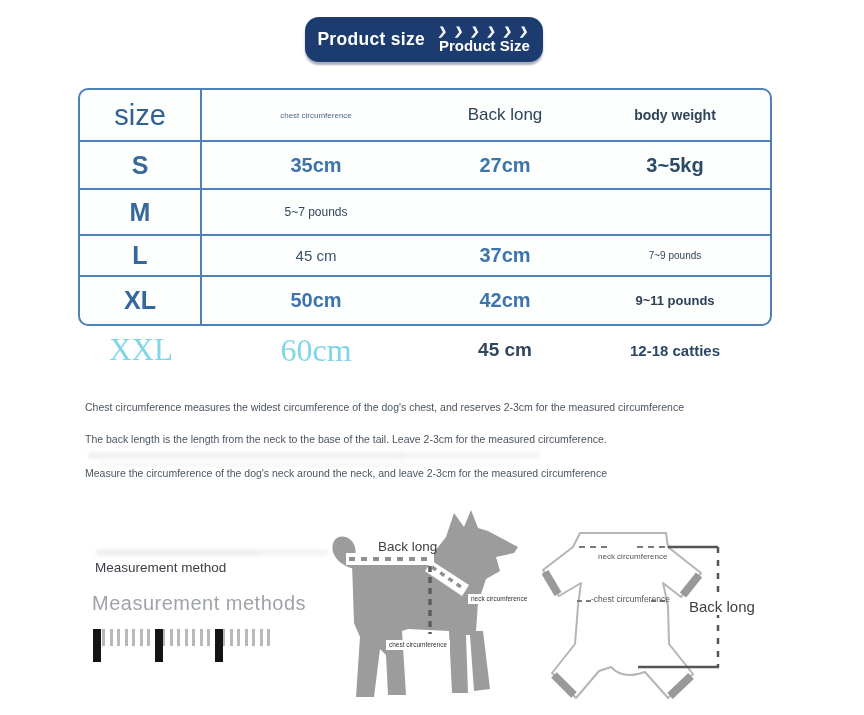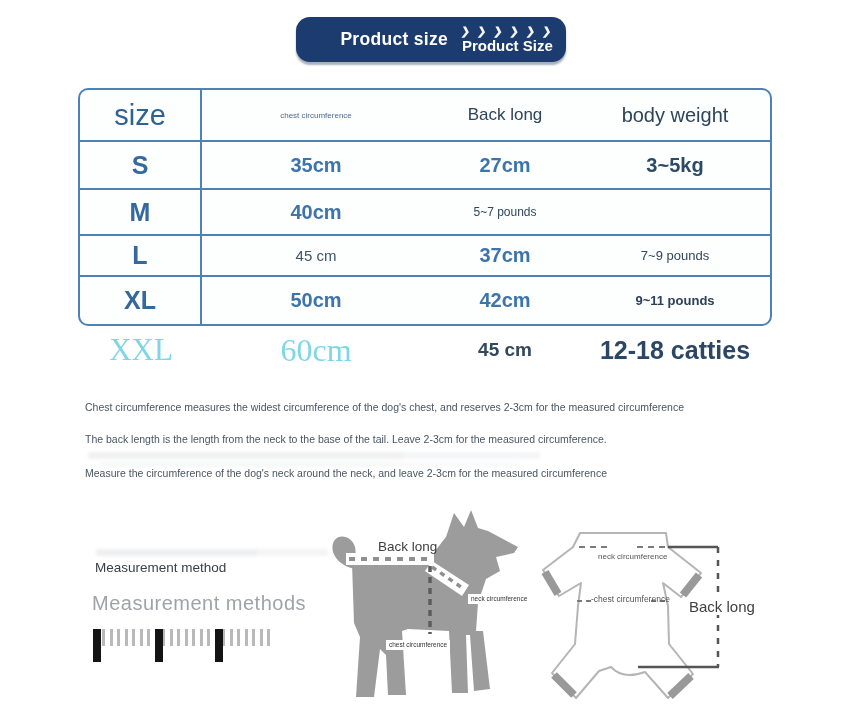--- a/index.html
+++ b/index.html
@@ -1,54 +1,54 @@
 <!DOCTYPE html>
 <html><head>
 <meta charset="utf-8">
 <style>
   html,body{margin:0;padding:0;background:#e9e9e9;}
   .canvas{position:relative;width:864px;height:715px;background:#ffffff;overflow:hidden;
           font-family:"Liberation Sans",sans-serif;}
 
   
-  .badge{position:absolute;left:296px;top:17px;width:238px;height:45px;background:#1c3b6e;
+  .badge{position:absolute;left:305px;top:17px;width:238px;height:45px;background:#1c3b6e;
          border-radius:14px;display:flex;align-items:center;justify-content:center;gap:13px;
-         box-shadow:0 3px 2px rgba(10,30,60,.35);padding-left:32px;}
+         box-shadow:0 3px 2px rgba(10,30,60,.35);}
   .badge-left{color:#fff;font-size:17.5px;font-weight:600;letter-spacing:.3px;}
   .badge-right{display:flex;flex-direction:column;align-items:center;line-height:1;}
   .badge-chevrons{color:#f2f5fa;font-size:11px;font-weight:700;letter-spacing:2px;transform:skewX(-8deg);}
   .badge-right-text{color:#fff;font-size:15px;font-weight:700;margin-top:1px;}
 
   
   .size-table{position:absolute;left:78px;top:88px;width:694px;box-sizing:border-box;
               border:2px solid #4e81b6;border-radius:10px;overflow:hidden;background:#fdfefe;}
   .t-row{display:grid;grid-template-columns:122px 228px 150px 190px;}
   .t-row.sep{border-top:2px solid #4e81b6;}
   .t-cell{display:flex;align-items:center;justify-content:center;}
   .t-cell.first{border-right:2px solid #4e81b6;}
   .row-h{height:50px;} .row-s{height:46px;} .row-m{height:44px;} .row-l{height:39px;} .row-xl{height:47px;}
   .h-size{font-size:29px;color:#2e6295;font-weight:500;text-align:right;}
   .h-chest{font-size:8px;color:#4e6a88;}
   .h-back{font-size:17px;color:#2e4458;font-weight:500;}
-  .h-weight{font-size:20px;color:#2e4458;font-weight:400;}
+  .h-weight{font-size:14px;color:#2e4458;font-weight:700;}
   .sz{font-size:25px;color:#35689d;font-weight:600;}
   .num{font-size:20px;color:#3d74ab;font-weight:600;}
   .kg{font-size:20px;color:#2c4a68;font-weight:600;}
   .lb-sm{font-size:12px;color:#32465c;}
-  .lb-sm2{font-size:13px;color:#32465c;text-align:right;}
+  .lb-sm2{font-size:10px;color:#32465c;text-align:right;}
   .cm-sm{font-size:15px;color:#3c536b;font-weight:500;}
   .lb-md{font-size:13px;color:#2c4155;font-weight:600;}
 
   
   .xxl-row{position:absolute;left:80px;top:327px;width:690px;height:46px;display:grid;
            grid-template-columns:122px 228px 150px 190px;}
   .xxl-sz{font-family:"Liberation Serif",serif;font-size:31px;color:#7fd6e8;}
   .xxl-num{font-family:"Liberation Serif",serif;font-size:32px;color:#7fd6e8;}
   .xxl-cm{font-size:19px;color:#31475c;font-weight:600;}
-  .xxl-wt{font-size:25px;color:#2b4765;font-weight:700;}
+  .xxl-wt{font-size:15px;color:#2b4765;font-weight:700;}
 
   
   .note{position:absolute;left:85px;font-size:10.5px;color:#4a5560;white-space:nowrap;}
   .note1{top:401px;} .note2{top:433px;} .note3{top:467px;}
   .ghost{position:absolute;background:linear-gradient(90deg,#9aa0a6 0 70%,#b9bec3 70% 100%);
          filter:blur(1.5px);border-radius:2px;}
   .ghost1{left:88px;top:452px;width:452px;height:7px;opacity:.14;}
   .ghost2{left:100px;top:462px;width:420px;height:5px;opacity:.08;}
   .ghost3{left:96px;top:549px;width:232px;height:7px;opacity:.16;}
 
@@ -101,21 +101,20 @@
       <div class="t-cell h-weight">body weight</div>
     </div>
     <div class="t-row sep row-s">
       <div class="t-cell first sz">S</div>
       <div class="t-cell num">35cm</div>
       <div class="t-cell num">27cm</div>
       <div class="t-cell kg">3~5kg</div>
     </div>
     <div class="t-row sep row-m">
       <div class="t-cell first sz">M</div>
-      <div class="t-cell num">40cm</div>
       <div class="t-cell lb-sm">5~7 pounds</div>
     </div>
     <div class="t-row sep row-l">
       <div class="t-cell first sz">L</div>
       <div class="t-cell cm-sm">45 cm</div>
       <div class="t-cell num">37cm</div>
       <div class="t-cell lb-sm2">7~9 pounds</div>
     </div>
     <div class="t-row sep row-xl">
       <div class="t-cell first sz">XL</div>

